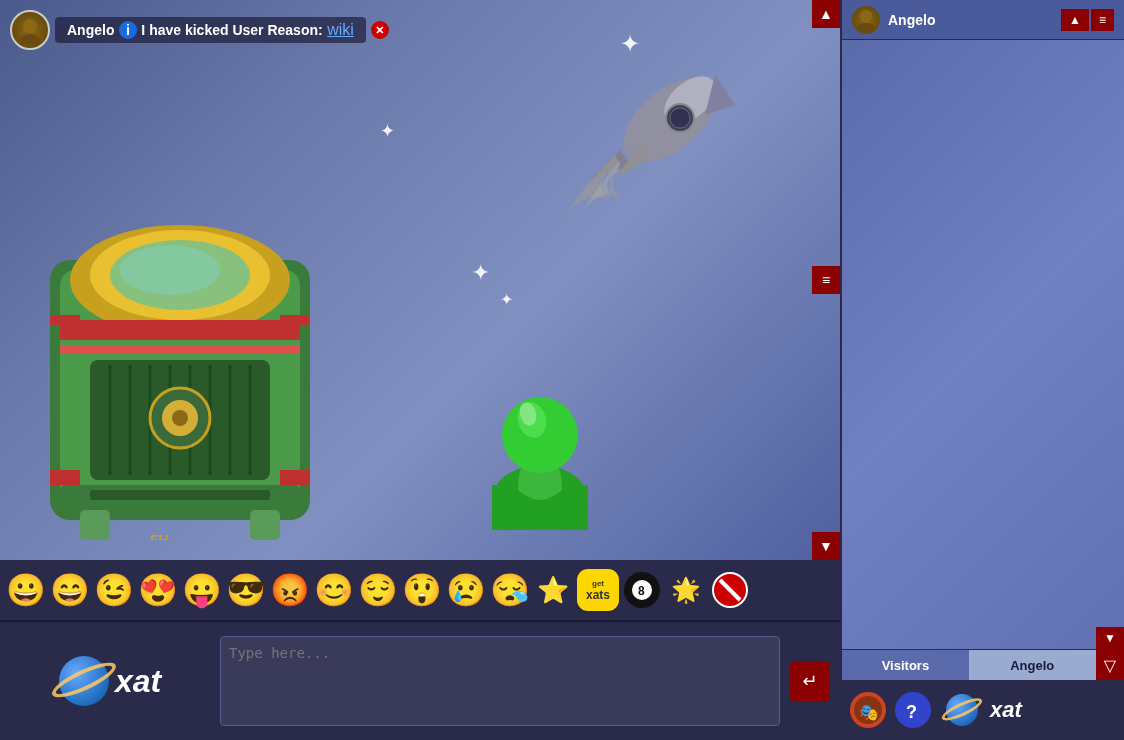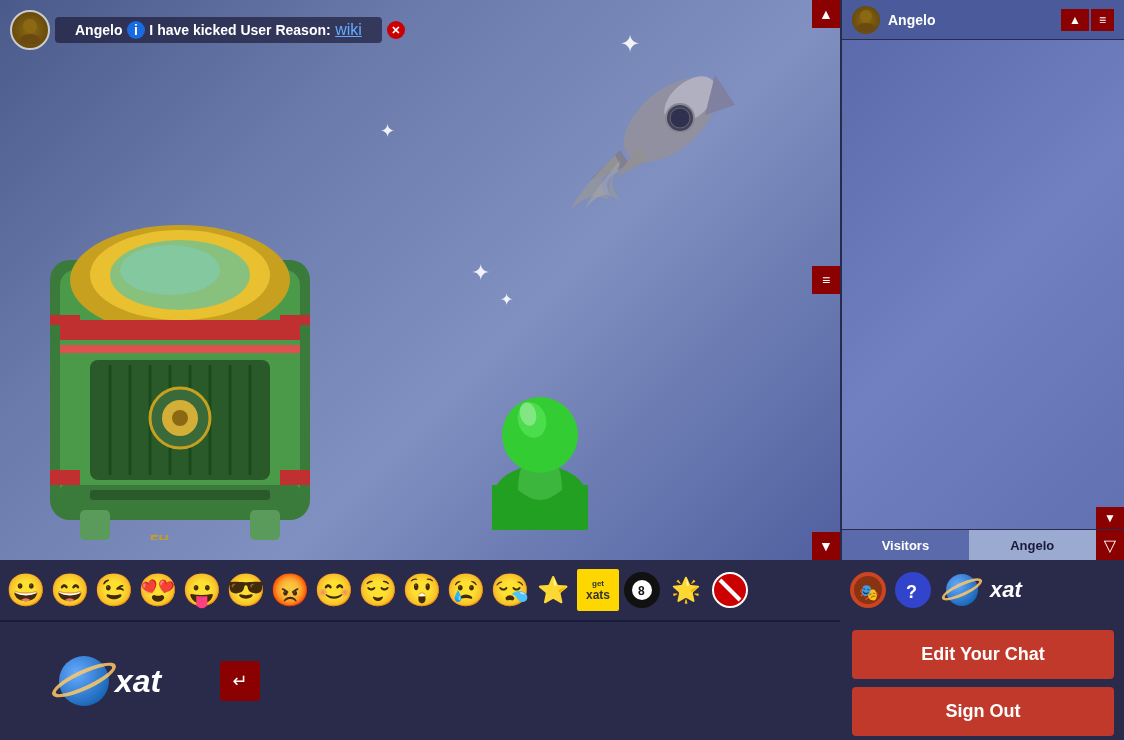--- a/index.html
+++ b/index.html
@@ -93,21 +93,21 @@
       display: flex;
       align-items: center;
       justify-content: center;
       color: #ffd700;
       font-size: 18px;
       border: 2px solid #ccc;
     }
 
     .notification-text {
       background: rgba(30,30,60,0.7);
-      padding: 4px 20px;
+      padding: 4px 12px;
       border-radius: 4px;
     }
 
     .notification-text span {
       color: white;
       font-size: 14px;
       font-weight: bold;
     }
 
     .notification-text a {
@@ -439,21 +439,21 @@
       color: #333;
       font-size: 9px;
       font-weight: bold;
       width: 42px;
       height: 42px;
       display: flex;
       flex-direction: column;
       align-items: center;
       justify-content: center;
       cursor: pointer;
-      border-radius: 2px;
+      border-radius: 11px;
     }
   </style>
 </head>
 <body>
 
 <div class="main-container">
 
   <div class="left-panel">
 
     <div class="chat-area">
@@ -608,20 +608,21 @@
 
       <div class="xat-logo-bottom">
         <div style="display:flex;align-items:center;gap:6px;">
           <div style="position:relative;width:50px;height:50px;">
             <div style="width:50px;height:50px;background:radial-gradient(circle at 35% 35%, #6af, #0050a0);border-radius:50%;"></div>
             <div style="position:absolute;top:50%;left:50%;transform:translate(-50%,-55%) rotate(-25deg);width:70px;height:20px;border:4px solid rgba(255,200,100,0.85);border-radius:50%;"></div>
           </div>
           <span style="color:white;font-size:32px;font-weight:bold;font-style:italic;">xat</span>
         </div>
       </div>
+      <textarea class="chat-input" placeholder="Type here..." style=""></textarea>
       <button class="send-button">↵</button>
     </div>
   </div>
 
   <div class="right-panel">
 
     <div class="right-header">
       <div class="right-user-info">
         <div class="right-user-avatar">
           <svg width="24" height="24" viewBox="0 0 24 24">
@@ -665,18 +666,14 @@
 
       <div class="tool-emoji" style="position:relative;width:50px;height:42px;">
         <div style="position:relative;width:32px;height:32px;margin:5px;">
           <div style="width:32px;height:32px;background:radial-gradient(circle at 35% 35%, #6af, #0050a0);border-radius:50%;"></div>
           <div style="position:absolute;top:50%;left:50%;transform:translate(-50%,-55%) rotate(-25deg);width:44px;height:13px;border:3px solid rgba(255,200,100,0.85);border-radius:50%;"></div>
         </div>
       </div>
       <span style="color:white;font-size:22px;font-weight:bold;font-style:italic;">xat</span>
     </div>
 
-    <div class="right-buttons">
-      <button class="edit-chat-btn">Edit Your Chat</button>
-      <button class="sign-out-btn">Sign Out</button>
-    </div>
   </div>
 </div>
 
 </body></html>

